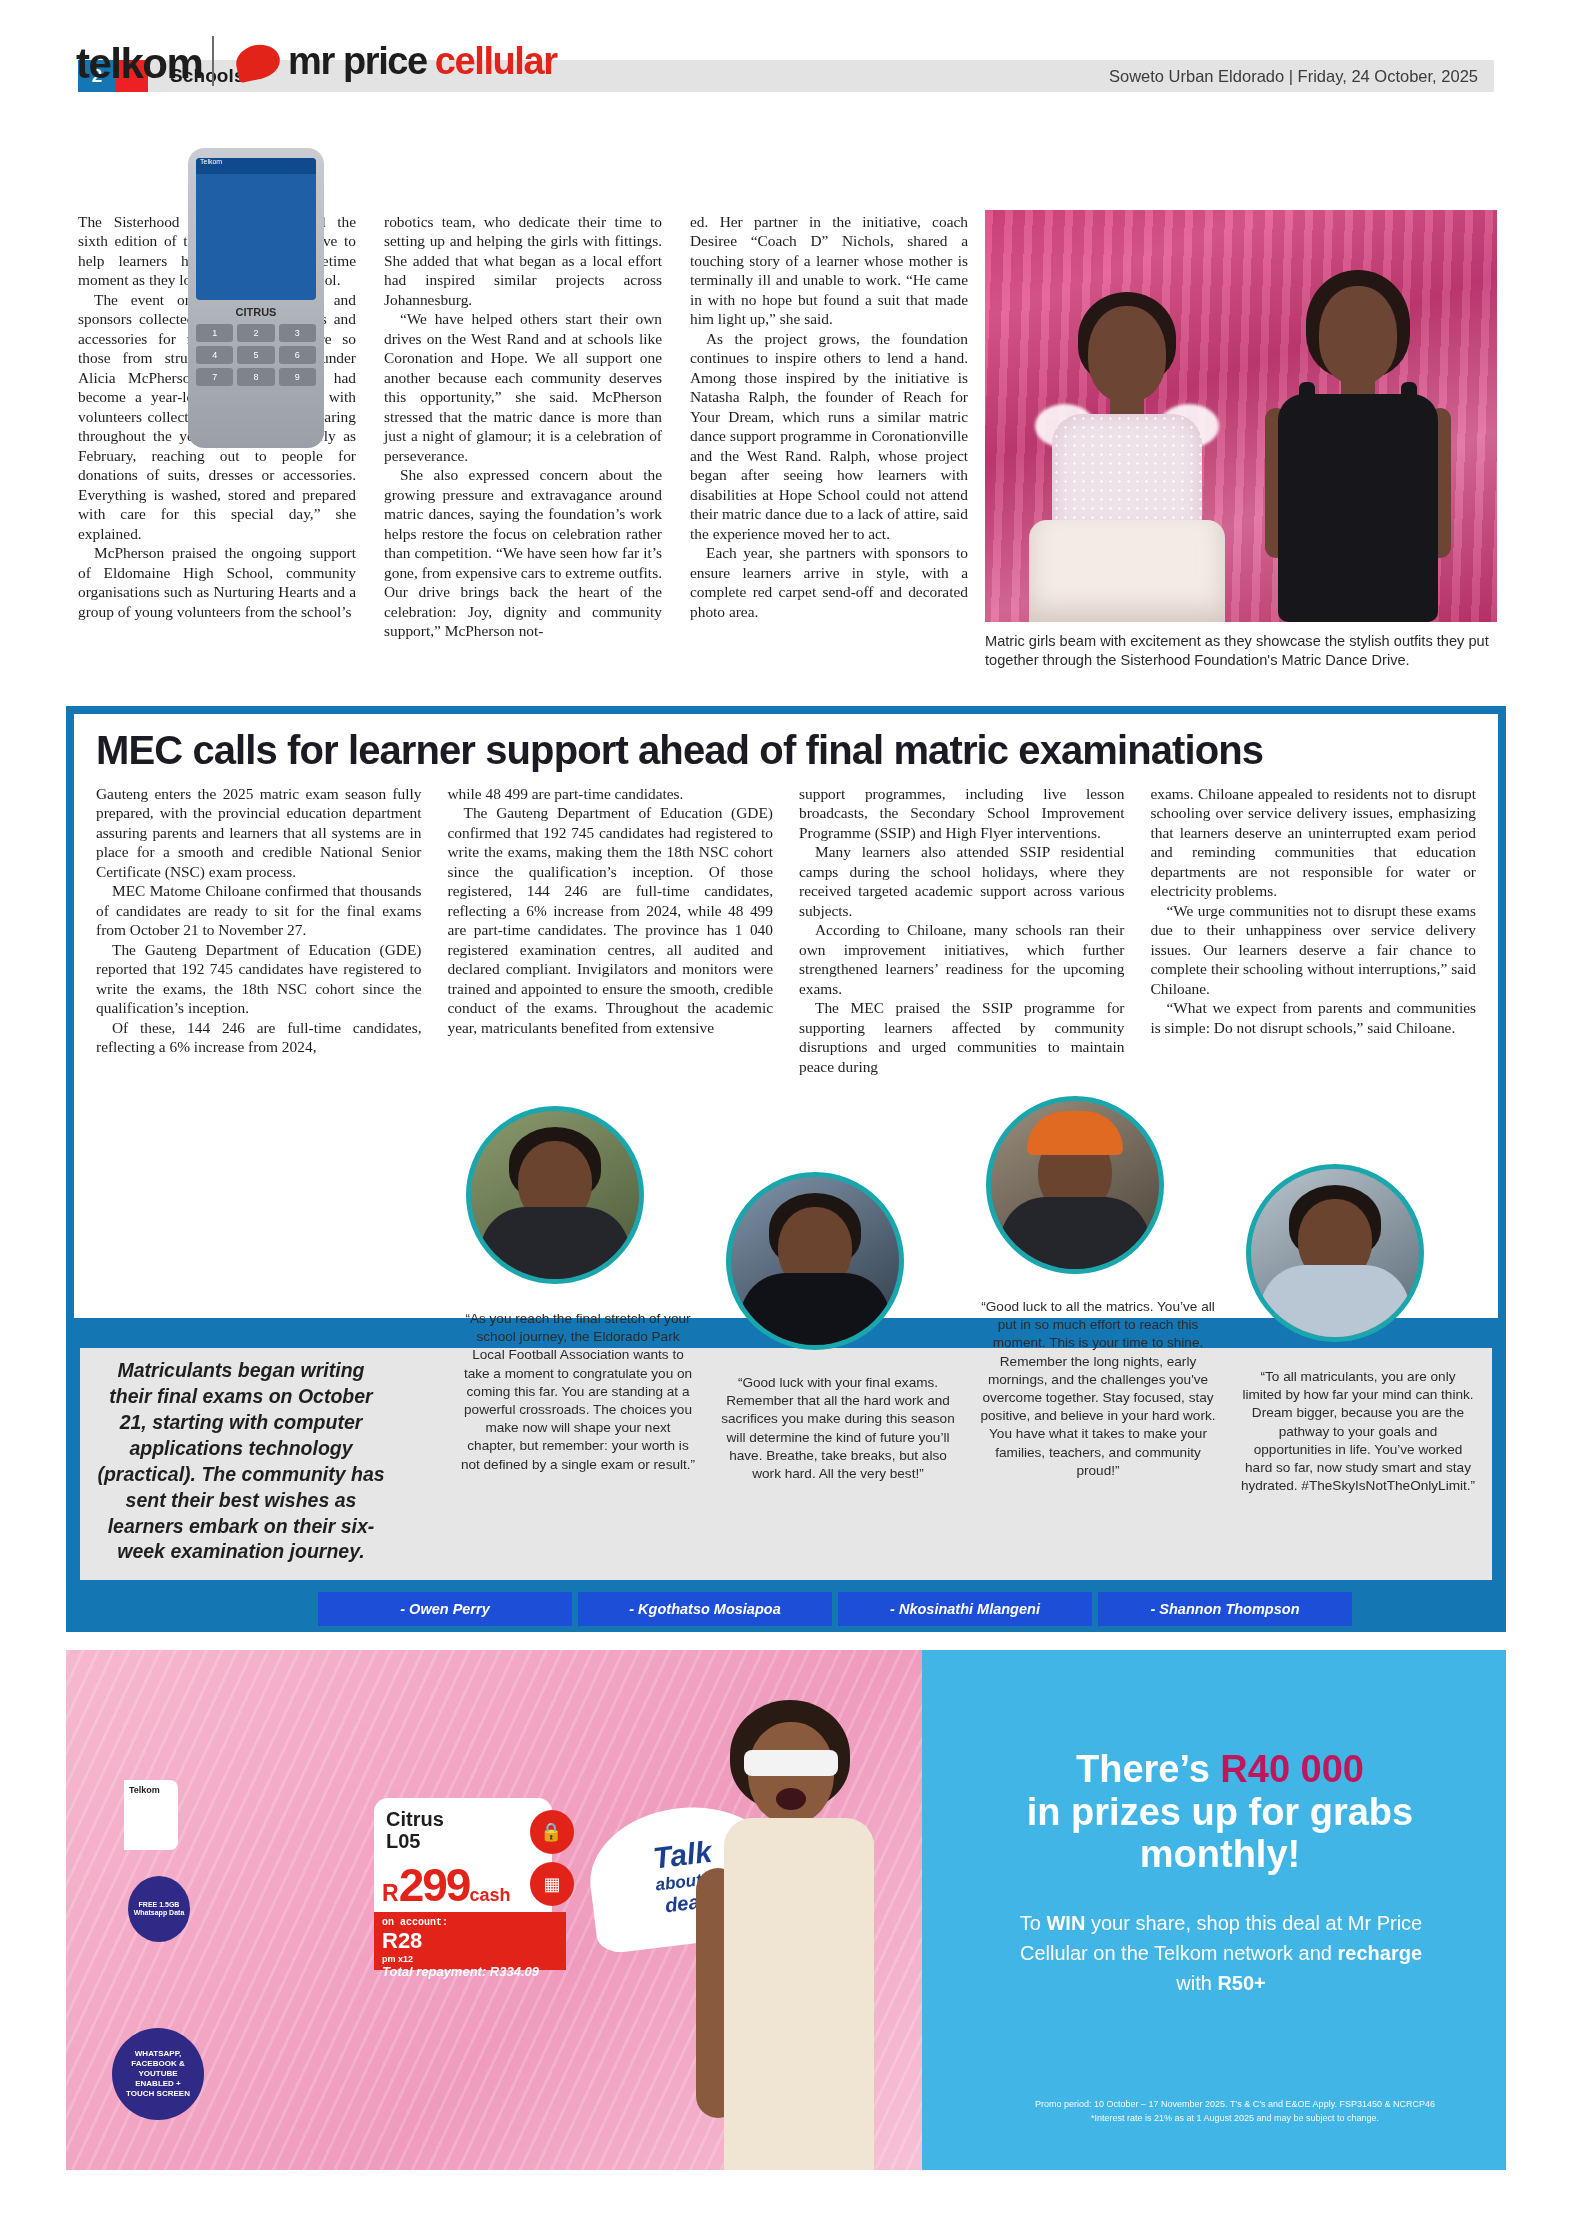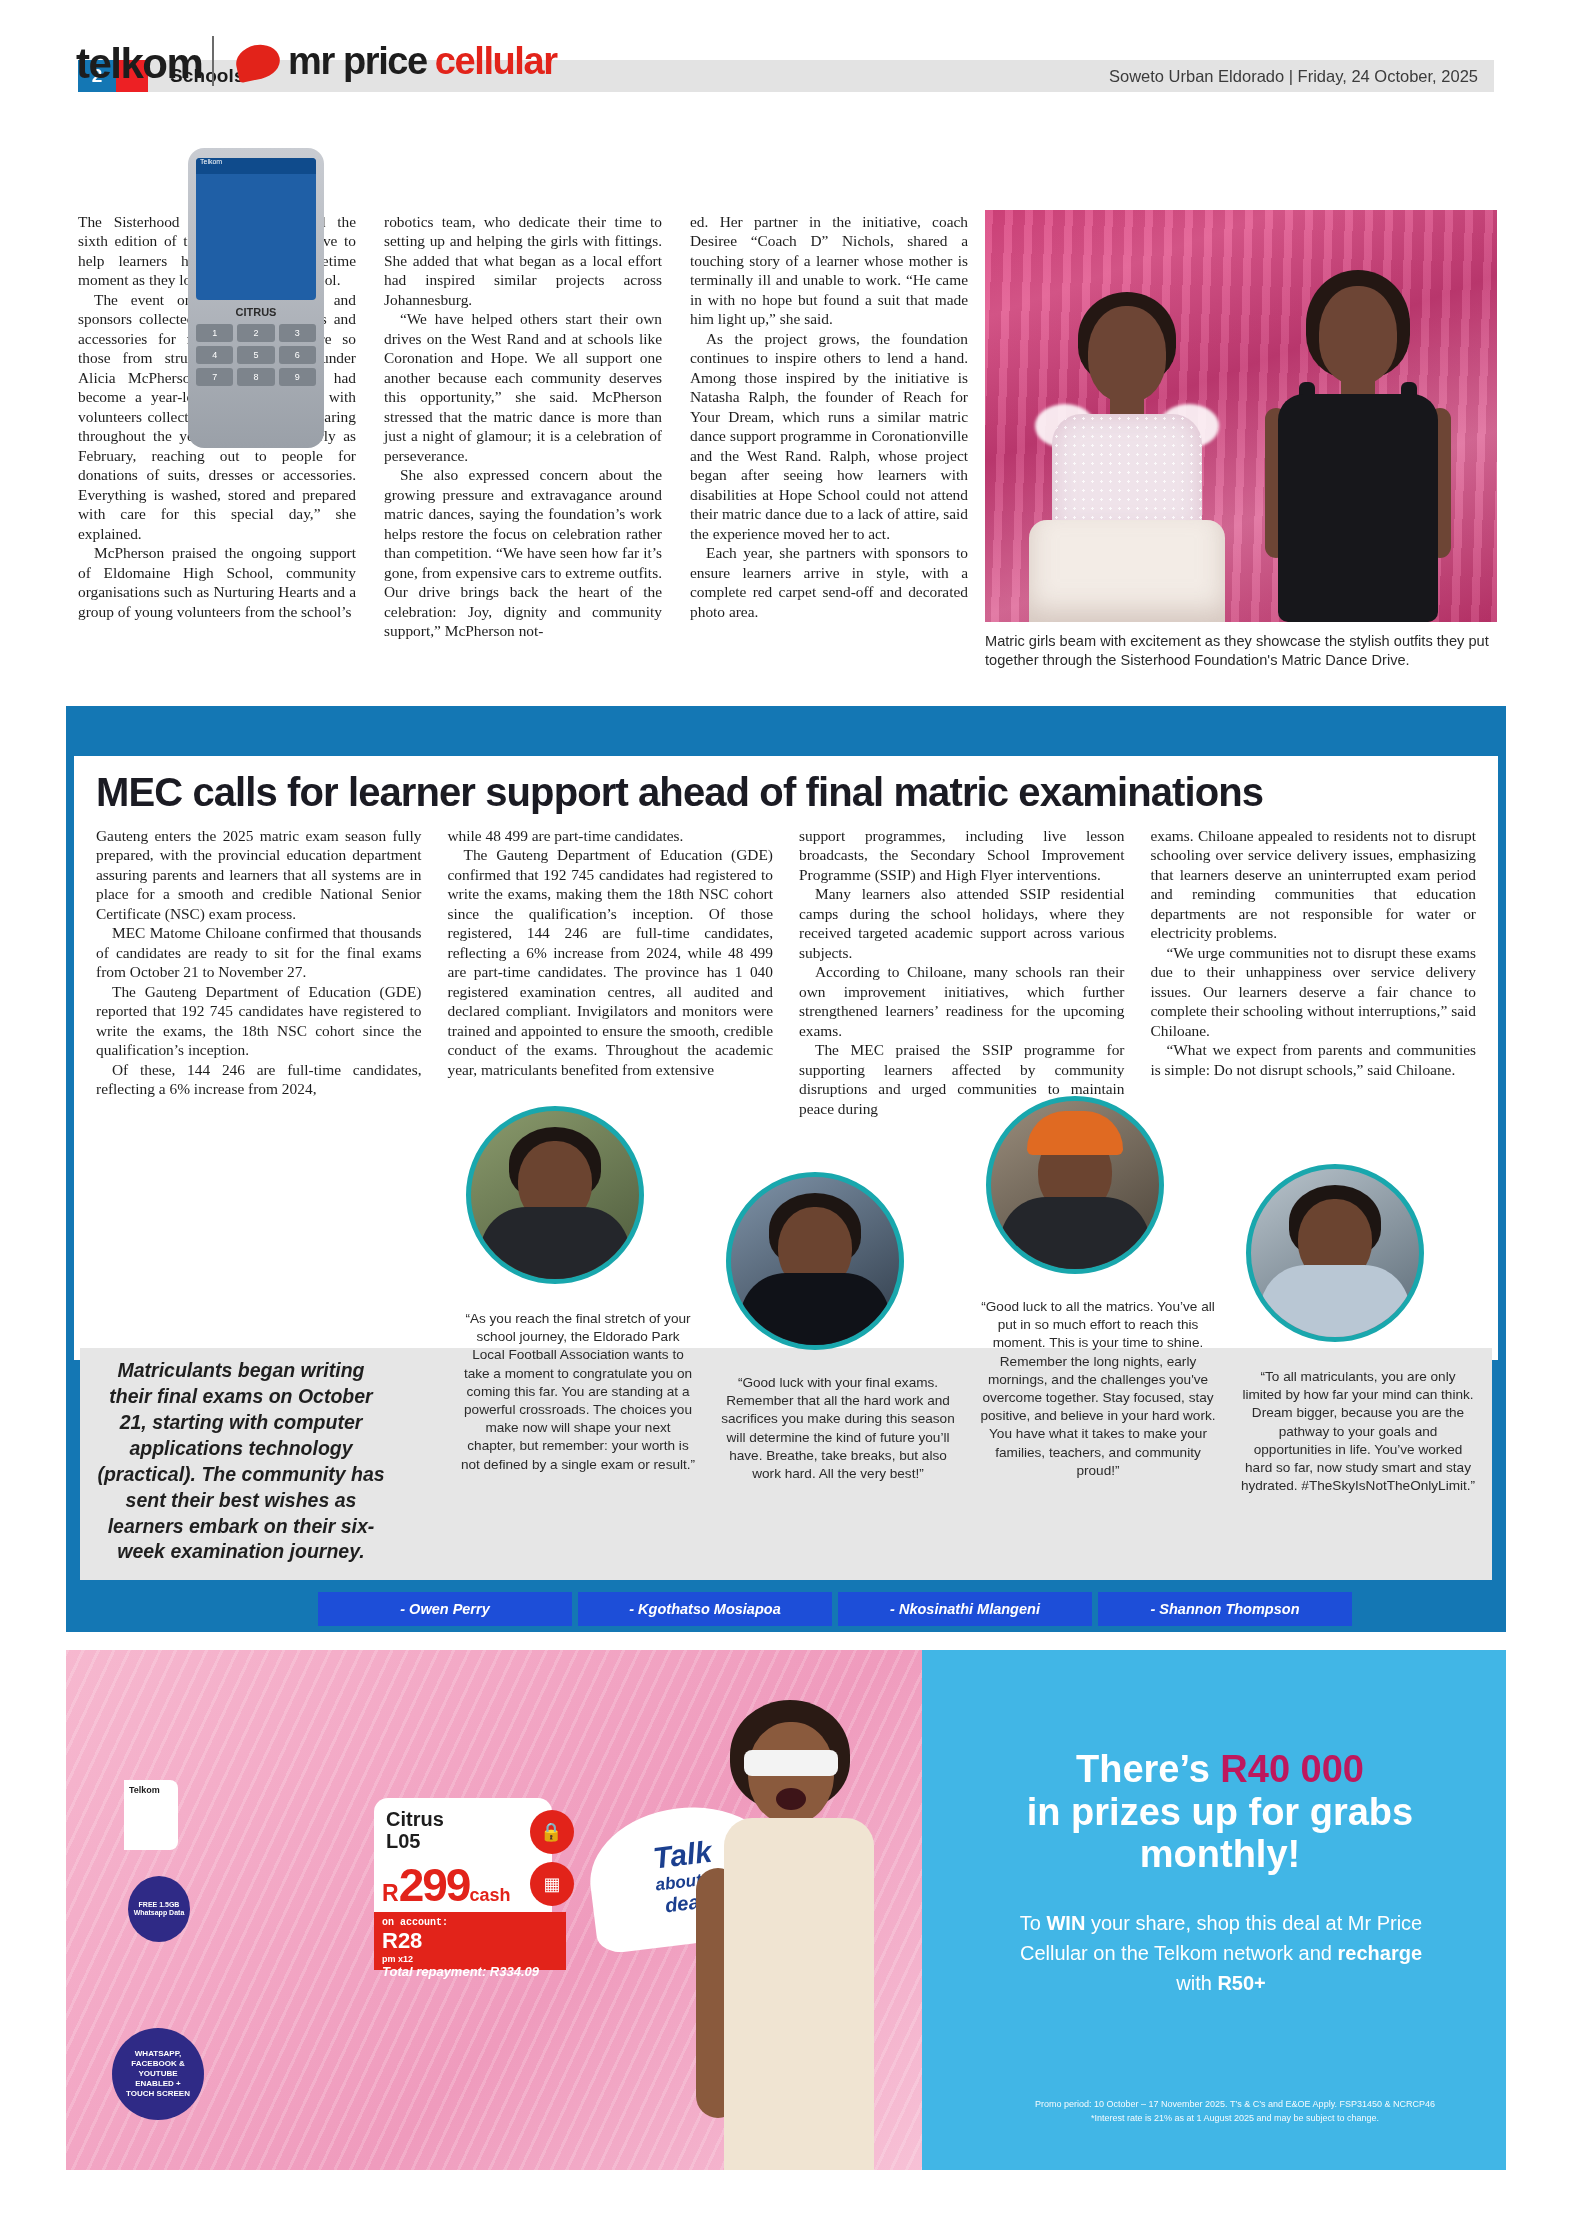--- a/index.html
+++ b/index.html
@@ -71,21 +71,21 @@
   .girl-b .strapL { left: 46px; } .girl-b .strapR { right: 46px; }
   .girl-b .arm { position:absolute; top:138px; width:22px; height:150px; background:#6d4535; border-radius:12px; }
   .girl-b .armL { left: 12px; } .girl-b .armR { right: 12px; }
 
   .caption1 { position: absolute; left: 985px; top: 632px; width: 512px;
               font-size: 14.6px; line-height: 1.28; color: #2a2a2a; }
 
   
   .sec2 { position: absolute; left: 66px; top: 706px; width: 1440px; height: 890px;
           background: #1477b4; padding: 8px; }
-  .sec2-inner { background: #fff; width: 100%; height: 604px; padding: 16px 22px 10px 22px; margin-top: 42px; }
+  .sec2-inner { background: #fff; width: 100%; height: 604px; padding: 16px 22px 10px 22px; }
   .headline2 { font-size: 40px; font-weight: bold; color: #1b1b23; letter-spacing: -.9px;
                line-height: 1.0; margin-bottom: 14px; }
   .art2 { display: flex; gap: 26px; }
   .art2 .col { width: 330px; }
 
   
   .wom { position: absolute; left: 74px; top: 1318px; width: 1424px; height: 270px; }
   .wom-title { position: absolute; left: 20px; top: -90px; color: #fff; font-size: 30px; font-weight: normal; }
 
   .grayband { position: absolute; left: 80px; top: 1348px; width: 1412px; height: 232px; background: #e6e6e6; }

